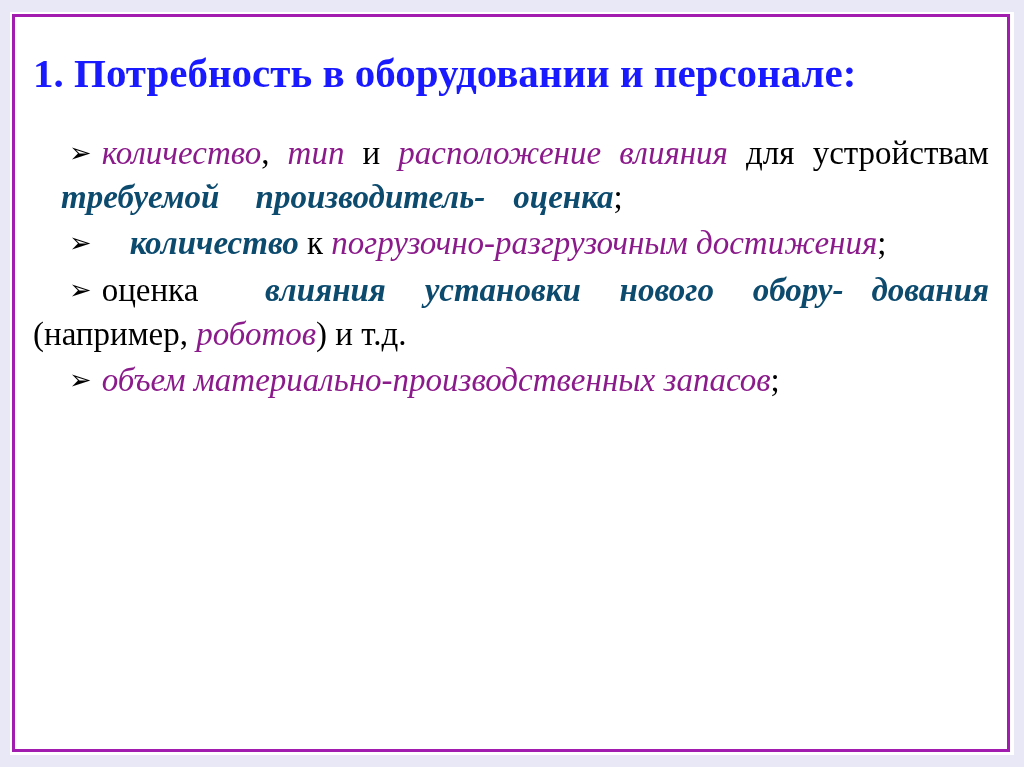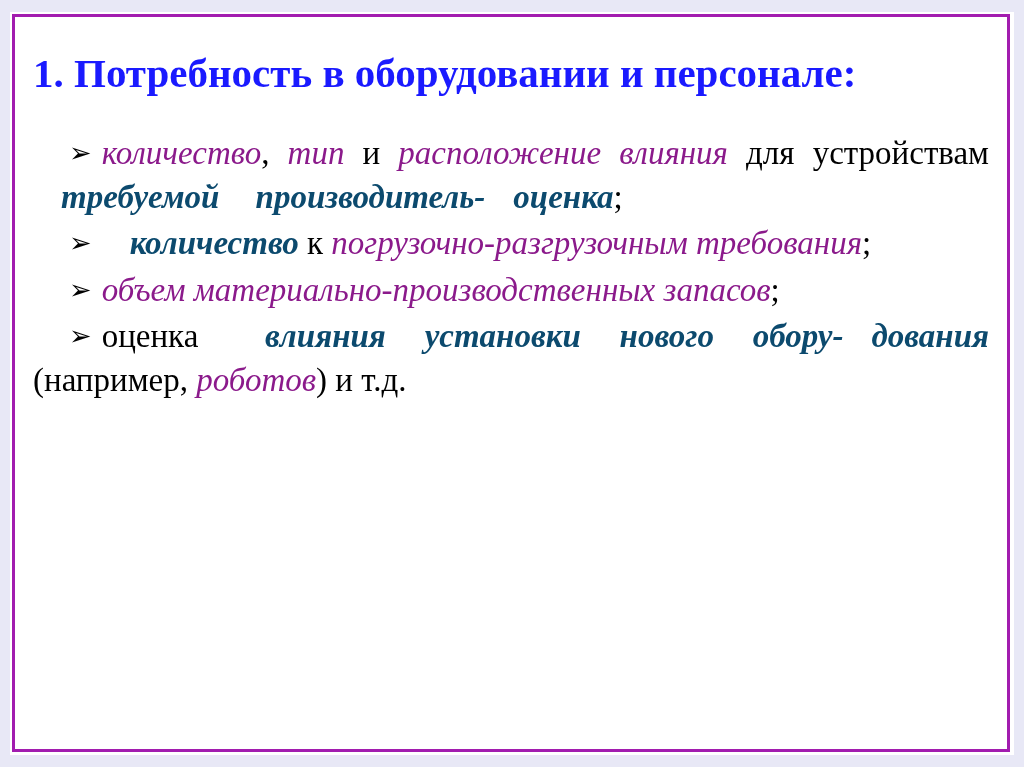--- a/index.html
+++ b/index.html
@@ -135,30 +135,30 @@
           <span class="plain">для</span>
           <span class="plain">устройствам</span>
           <span class="blue">требуемой</span>
           <span class="blue">производитель-</span><span class="blue">оценка</span><span class="plain">;</span>
         </p>
 
         <p class="bullet-para">
           <span class="arrow">➢</span><span class="blue">количество</span>
           <span class="plain">к</span>
           <span class="purple">погрузочно-разгрузочным</span>
-          <span class="purple">требования</span><span class="plain">;</span>
+          <span class="purple">достижения</span><span class="plain">;</span>
+        </p>
+
+        <p class="bullet-para">
+          <span class="arrow">➢</span><span class="plain">оценка</span>
+          <span class="blue">влияния установки нового обору-</span><span class="blue">дования</span><span class="plain"> (например, </span><span class="purple">роботов</span><span class="plain">) и т.д.</span>
         </p>
 
         <p class="bullet-para">
           <span class="arrow">➢</span><span class="purple">объем</span>
           <span class="purple">материально-производственных</span>
           <span class="purple">запасов</span><span class="plain">;</span>
         </p>
 
-        <p class="bullet-para">
-          <span class="arrow">➢</span><span class="plain">оценка</span>
-          <span class="blue">влияния установки нового обору-</span><span class="blue">дования</span><span class="plain"> (например, </span><span class="purple">роботов</span><span class="plain">) и т.д.</span>
-        </p>
-
       </div>
     </div>
   </div>
 </div>
 
 </body></html>

